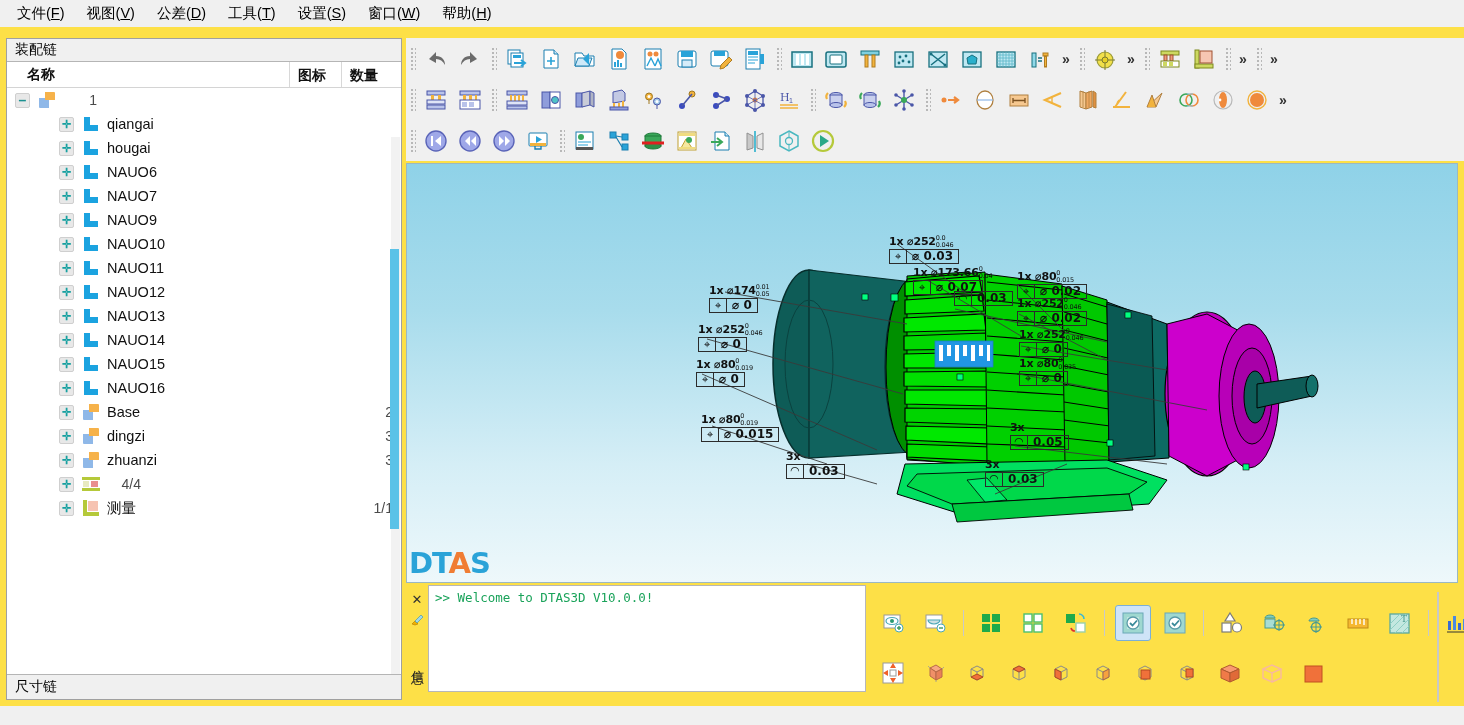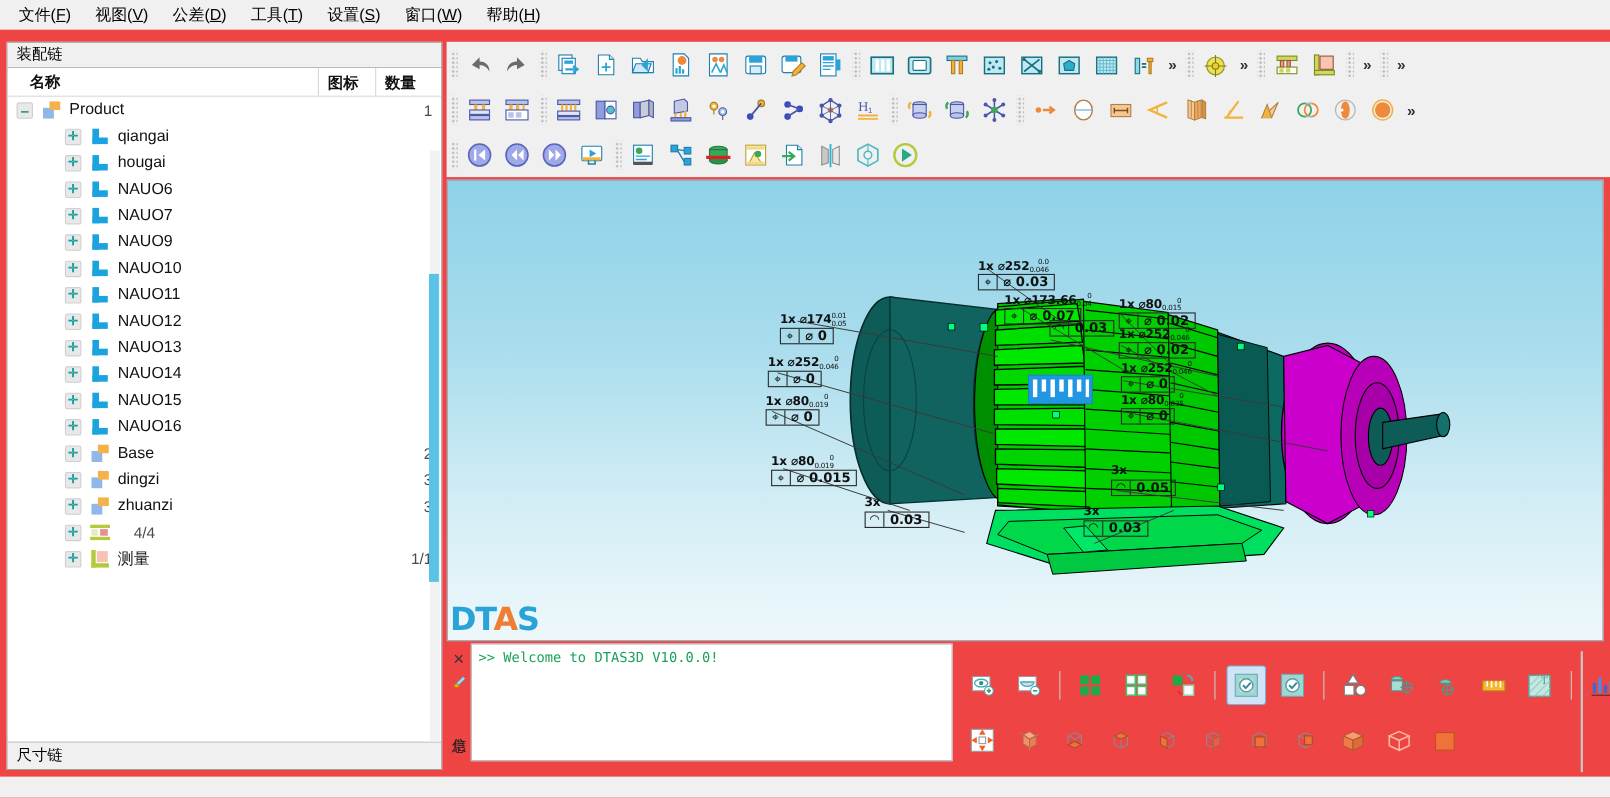--- a/index.html
+++ b/index.html
@@ -3,21 +3,21 @@
 <meta charset="utf-8">
 <style>
   * { box-sizing: border-box; }
   html, body {
     margin: 0; padding: 0;
     width: 1464px; height: 725px;
     overflow: hidden;
     font-family: "Liberation Sans", sans-serif;
     background: #f0f0f0;
   }
-  #app { position: relative; width: 1464px; height: 725px; background: #ef4444; }
+  #app { position: relative; width: 1464px; height: 725px; background: #fde047; }
 
   
   #menubar {
     position: absolute; left: 0; top: 0; width: 1464px; height: 27px;
     background: #f0f0f0; display: flex; align-items: center; padding-left: 6px;
   }
   .menu-item {
     font-size: 14.5px; color: #000; padding: 3px 11px; cursor: default;
     white-space: nowrap;
   }
@@ -131,21 +131,21 @@
     position: absolute; left: 2px; bottom: 2px; font-size: 29px; font-weight: bold;
     letter-spacing: -1px; color: #2aa3d8; font-family: "DejaVu Sans", sans-serif;
   }
   #dtas-logo .o { color: #f07d34; }
   .callout {
     position: absolute; font-family: "DejaVu Sans", sans-serif; color: #111;
     white-space: nowrap; font-size: 10px; line-height: 1.05;
   }
   .co-top { font-size: 11px; font-weight: bold; letter-spacing: -0.2px; }
   .co-top .tol { font-size: 6.5px; font-weight: normal; display: inline-block;
-    vertical-align: middle; line-height: 1.0; text-align: right; }
+    vertical-align: middle; line-height: 1.0; text-align: left; }
   .co-box {
     display: inline-flex; align-items: stretch; border: 1px solid #2b2b2b;
     background: rgba(255,255,255,0.0); height: 15px; margin-top: 1px;
   }
   .co-box .sym {
     width: 17px; display: flex; align-items: center; justify-content: center;
     border-right: 1px solid #2b2b2b; font-size: 11px;
   }
   .co-box .val {
     padding: 0 5px; display: flex; align-items: center; font-size: 12px; font-weight: bold;
@@ -210,21 +210,20 @@
     <div id="tree-header">
       <span class="col-name">名称</span>
       <span class="col-icon">图标</span>
       <span class="col-qty">数量</span>
     </div>
     <div id="tree-body">
       <div class="tree-row">
           <span class="tree-indent" style="width: 8px;"></span>
           <span class="expander minus"></span>
           <span class="node-icon ic-assembly"></span>
-          <span class="node-label">Product</span>
           <span class="node-qty">1</span>
         </div>
         <div class="tree-row">
           <span class="tree-indent" style="width: 52px;"></span>
           <span class="expander plus"></span>
           <span class="node-icon ic-part"></span>
           <span class="node-label">qiangai</span>
           <span class="node-qty"></span>
         </div>
         <div class="tree-row">

